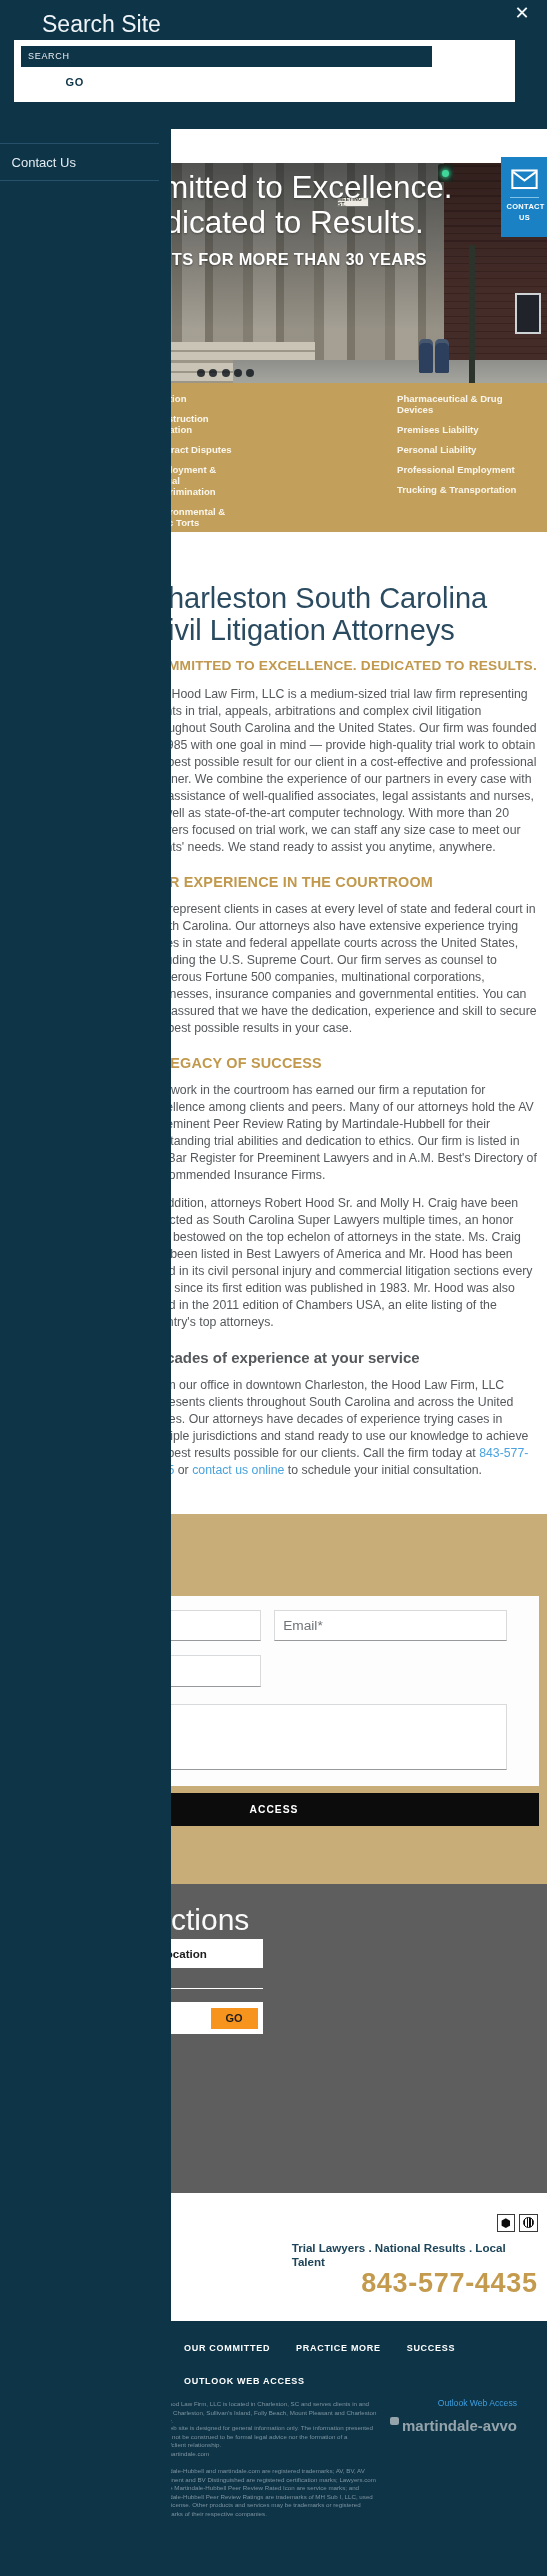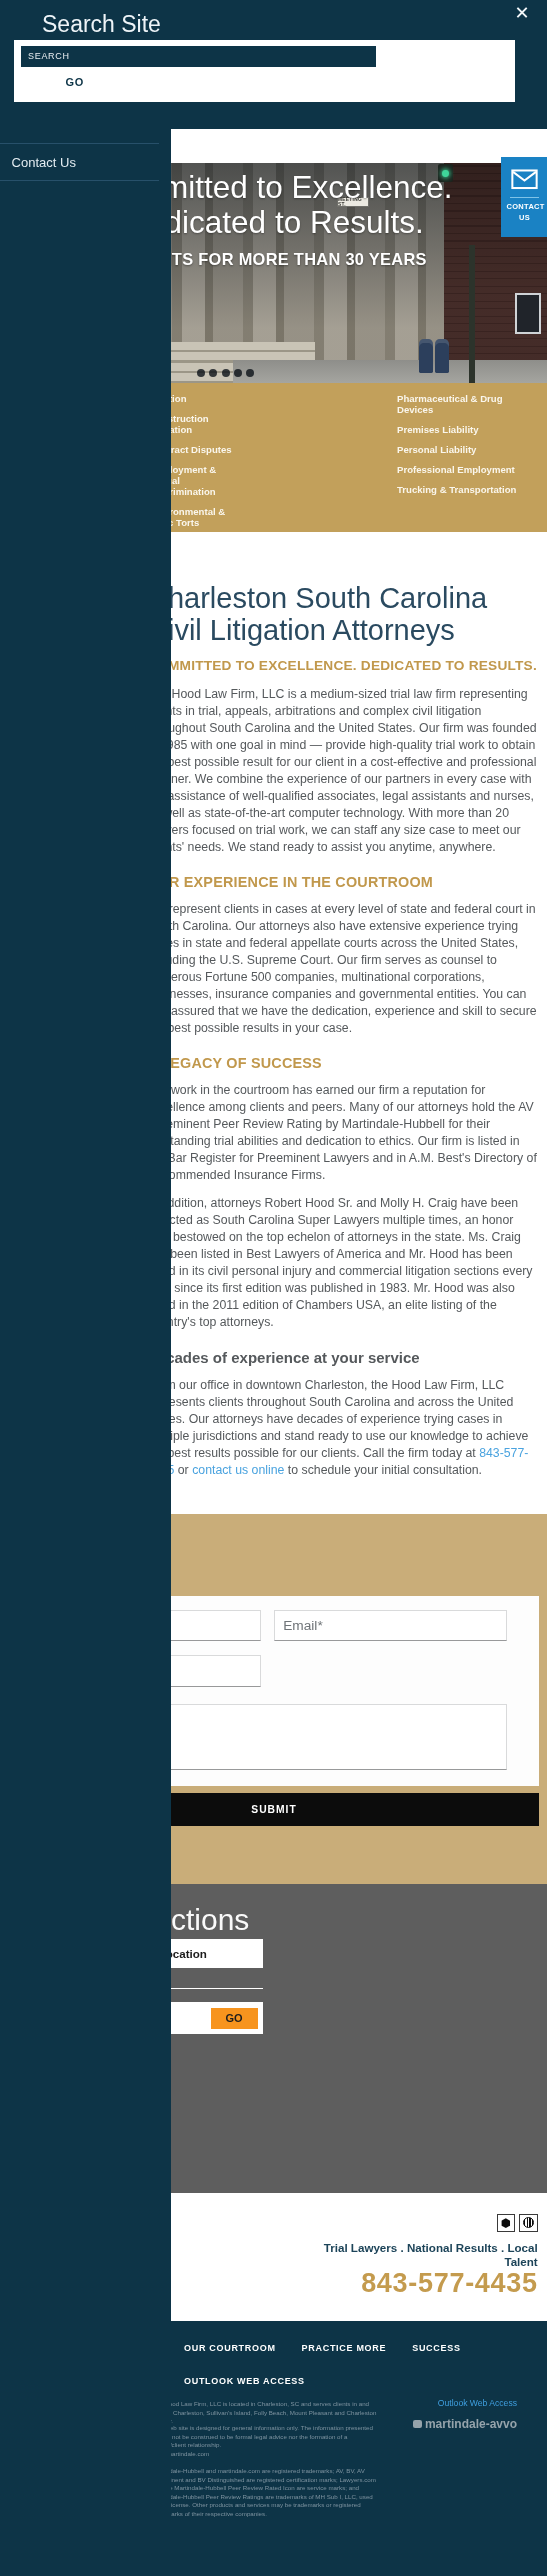--- a/index.html
+++ b/index.html
@@ -95,48 +95,48 @@
 
   
   #prefooter { position:absolute; left:0; top:2193px; width:548px; height:128px; background:#fff; }
   #badges { position:absolute; right:10.3px; top:20.5px; display:flex; gap:4.1px; }
   .badge { width:18.5px; height:18.5px; background:#fff; border:0.7px solid #3a3a3a;
            display:flex; align-items:center; justify-content:center; cursor:pointer; }
   .badge .hex { font-size:11.6px; color:#0b0b0b; line-height:1; }
   .badge .med { width:11px; height:11px; border-radius:50%;
            background:repeating-linear-gradient(90deg,#0b0b0b 0 1.4px,#fff 1.4px 2.7px);
            border:1.4px solid #0b0b0b; }
-  #tagline { position:absolute; right:10.3px; top:48px; width:246px; text-align:right;
+  #tagline { position:absolute; right:10.3px; top:48px; width:246px; text-align:left;
            font-size:11.6px; line-height:14.4px; font-weight:bold; color:#1d4459; }
   #big-phone { position:absolute; right:10.3px; top:75px; font-size:27px; font-weight:bold;
            color:#c49b4e; letter-spacing:0.7px; cursor:pointer; }
 
   
   #footer { position:absolute; left:0; top:2321px; width:548px; height:255px; background:#0d3447; }
   #footer-nav { position:absolute; left:184px; top:22px; display:flex; gap:26px; }
   #footer-nav span, #footer-nav2 { color:#fff; font-size:9px; font-weight:bold;
            letter-spacing:0.7px; cursor:pointer; }
   #footer-nav2 { position:absolute; left:184px; top:55px; }
   .fineprint { position:absolute; left:152px; width:227px; color:#7e93a0; font-size:6.2px; line-height:8.6px; }
   #fp1 { top:79px; }
   #fp2 { top:103px; }
   #fp-url { top:129px; cursor:pointer; }
   #fp3 { top:146px; }
   #outlook-link { position:absolute; right:31px; top:77px; color:#3f9fdf; font-size:8.6px; cursor:pointer; }
-  #mlogo { position:absolute; right:31px; top:96px; color:#95a3ab; font-size:12px; font-weight:bold;
-           display:flex; align-items:center; gap:3.4px; cursor:pointer; }
+  #mlogo { position:absolute; right:31px; top:96px; color:#95a3ab; font-size:15px; font-weight:bold;
+           display:flex; align-items:flex-start; gap:3.4px; cursor:pointer; }
   #mlogo .mark { width:8.2px; height:8.2px; border-radius:2.1px; background:#95a3ab; display:inline-block; }
 
   
   #overlay-top { position:absolute; left:0; top:0; width:548px; height:129px; background:#0d3447; }
   #overlay-top h1 { position:absolute; left:42px; top:11px; color:#eef4f8; font-size:23px; font-weight:300; }
   #close-btn { position:absolute; right:18.5px; top:4.1px; color:#f4f8fa; font-size:18px; font-weight:300;
            cursor:pointer; line-height:18px; }
   #search-panel { position:absolute; left:14.4px; top:40px; width:501px; height:62px; background:#fff; }
-  #search-input { position:absolute; left:6.8px; top:6.2px; width:355px; height:20.5px; background:#0d3447;
+  #search-input { position:absolute; left:6.8px; top:6.2px; width:411px; height:20.5px; background:#0d3447;
            border:none; color:#fff; font-size:9px; letter-spacing:0.7px; padding:0 6.8px;
            font-family:"Liberation Sans", sans-serif; }
   #search-input::placeholder { color:#e9eef2; opacity:1; }
   #search-go { position:absolute; left:51px; top:36px; background:none; border:none; color:#0d3447;
            font-size:11px; font-weight:bold; letter-spacing:0.7px; cursor:pointer;
            font-family:"Liberation Sans", sans-serif; }
 
   #overlay-left { position:absolute; left:0; top:129px; width:171px; height:2447px; background:#0d3447; }
   #menu-contact { position:absolute; left:0; top:14.4px; width:159px; height:38px;
            border-top:0.7px solid #27506a; border-bottom:0.7px solid #27506a;
@@ -216,21 +216,21 @@
       <p><span>From our office in downtown Charleston, the Hood Law Firm, LLC represents clients throughout South Carolina and across the United States.  Our attorneys have decades of experience trying cases in multiple jurisdictions and stand ready to use our knowledge to achieve the best results possible for our clients.  Call the firm today at </span><a>843-577-4435</a><span> or </span><a>contact us online</a><span> to schedule your initial consultation.</span></p>
     </div>
 
     <div id="form-section">
       <div id="form-card">
         <input id="f-name" type="text" placeholder="Name*" style="">
         <input id="f-email" type="text" placeholder="Email*" style="">
         <input id="f-phone" type="text" placeholder="Phone" style="">
         <textarea id="f-msg" placeholder="Message" style=""></textarea>
       </div>
-      <div id="submit-bar">SUBMIT</div>
+      <div id="submit-bar">ACCESS</div>
     </div>
 
     <div id="map-section">
       <h2>Directions</h2>
       <div class="dir-box1">Location</div>
       <div class="dir-sep"></div>
       <div class="dir-box2">
         <div class="dir-go">GO</div>
       </div>
     </div>
@@ -243,21 +243,21 @@
         <div class="badge">
             <span class="med"></span>
           </div>
       </div>
       <div id="tagline">Trial Lawyers . National Results . Local Talent</div>
       <div id="big-phone">843-577-4435</div>
     </div>
 
     <div id="footer">
       <div id="footer-nav">
-        <span>OUR COURTROOM</span>
+        <span>OUR COMMITTED</span>
         <span>PRACTICE MORE</span>
         <span>SUCCESS</span>
       </div>
       <span id="footer-nav2">OUTLOOK WEB ACCESS</span>
       <div class="fineprint" id="fp1">The Hood Law Firm, LLC is located in Charleston, SC and serves clients in and around Charleston, Sullivan's Island, Folly Beach, Mount Pleasant and Charleston County.</div>
       <div class="fineprint" id="fp2">This web site is designed for general information only. The information presented should not be construed to be formal legal advice nor the formation of a lawyer/client relationship.</div>
       <div class="fineprint" id="fp-url">www.martindale.com</div>
       <div class="fineprint" id="fp3">Martindale-Hubbell and martindale.com are registered trademarks; AV, BV, AV Preeminent and BV Distinguished are registered certification marks; Lawyers.com and the Martindale-Hubbell Peer Review Rated Icon are service marks; and Martindale-Hubbell Peer Review Ratings are trademarks of MH Sub I, LLC, used under license. Other products and services may be trademarks or registered trademarks of their respective companies.</div>
       <span id="outlook-link">Outlook Web Access</span>
       <div id="mlogo">

